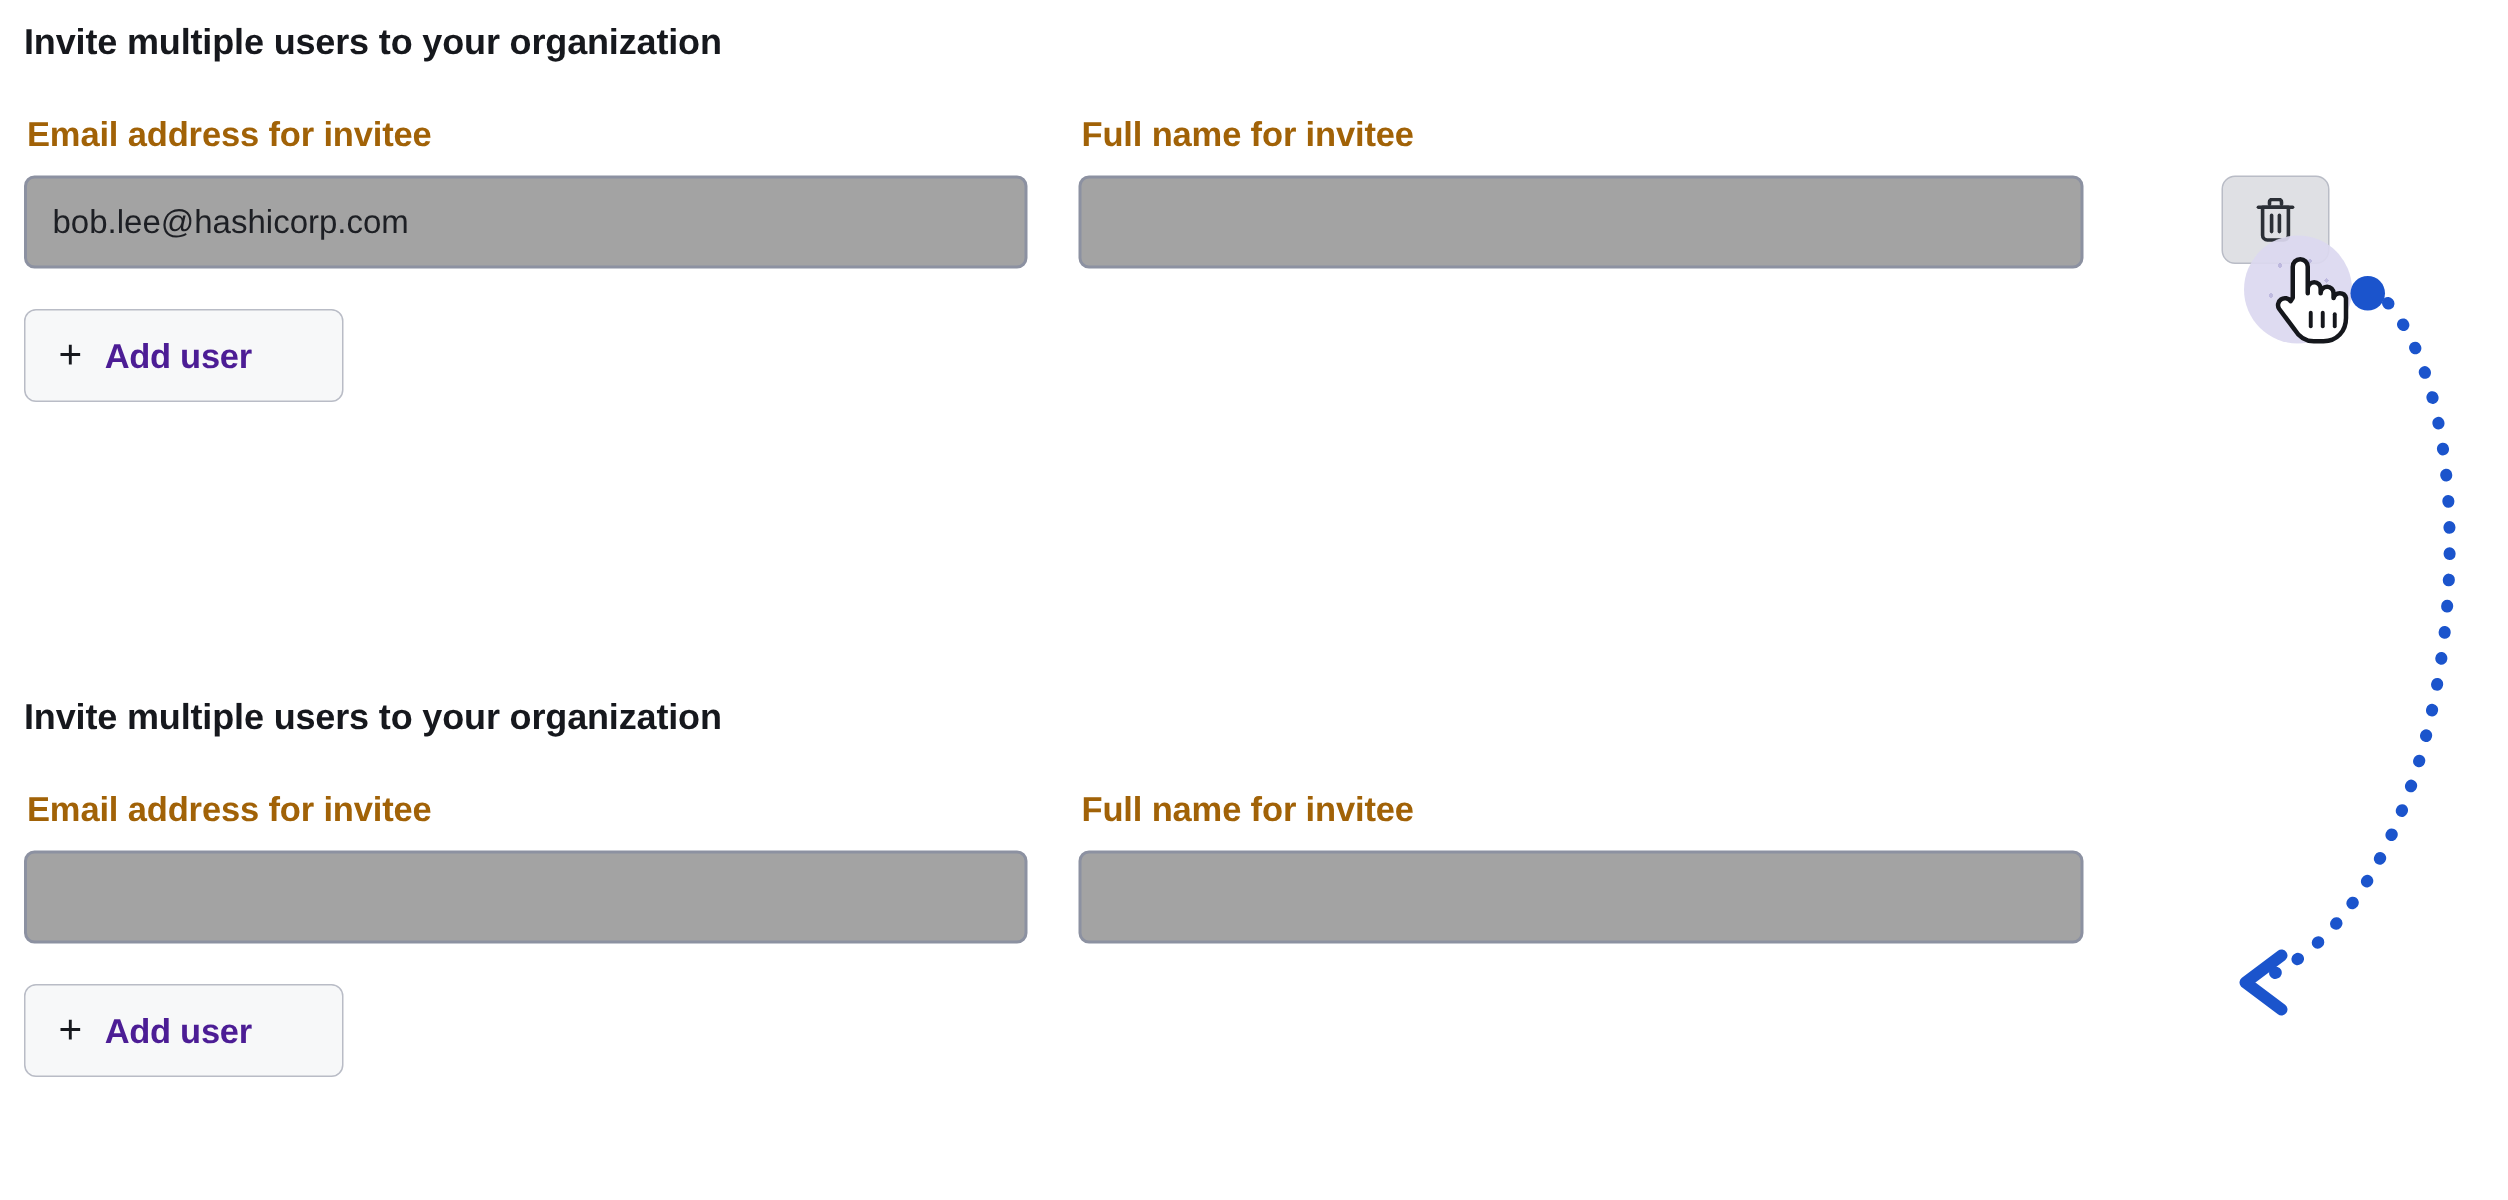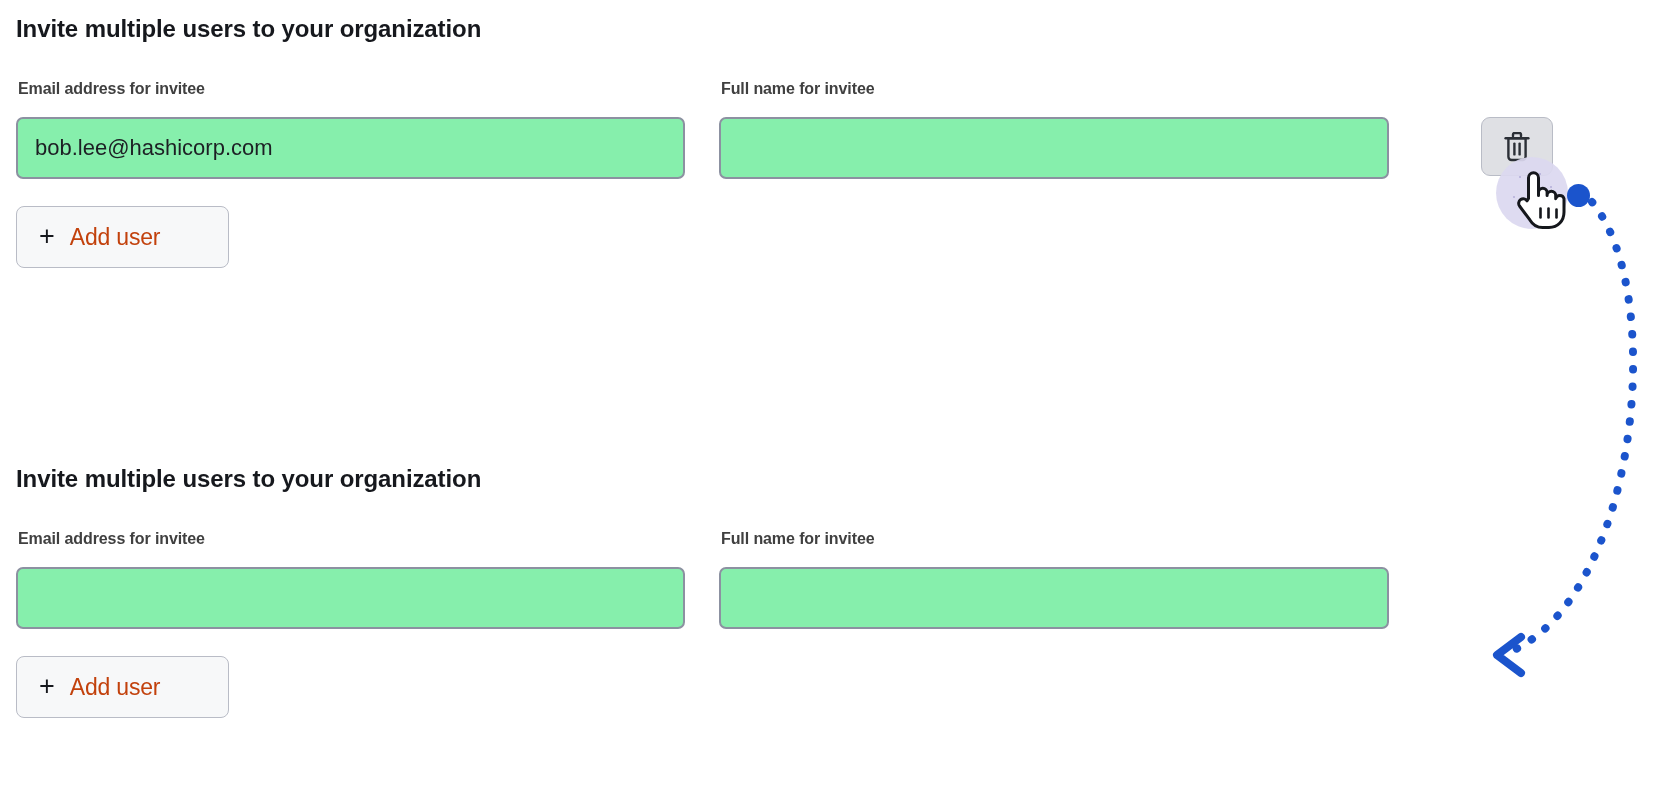--- a/index.html
+++ b/index.html
@@ -49,36 +49,36 @@
   }
 
   .field-group {
     display: flex;
     flex-direction: column;
   }
   .field-email  { width: 669px; }
   .field-name   { width: 670px; margin-left: 34px; }
 
   .field-label {
-    font-size: 16px;
+    font-size: 23px;
     font-weight: bold;
-    color: #404040;
+    color: #a16207;
     line-height: 28px;
     letter-spacing: -0.1px;
     margin: 0 0 14px 2px;
     white-space: nowrap;
   }
 
   .text-input {
     box-sizing: border-box;
     width: 100%;
     height: 62px;
     border: 2px solid #8c91a1;
     border-radius: 7px;
-    background: #86efac;
+    background: #a3a3a3;
     padding: 0 17px;
     font-family: "Liberation Sans", sans-serif;
     font-size: 22px;
     color: #1d1f24;
     outline: none;
   }
   .text-input::placeholder { color: #8c91a1; }
 
   
   .delete-button {
@@ -118,23 +118,24 @@
   .plus-glyph {
     font-size: 27px;
     line-height: 1;
     color: #16181d;
     font-weight: 400;
     position: relative;
     top: -1px;
   }
   .add-user-label {
     font-size: 23px;
-    color: #c2410c;
+    color: #4c1d95;
     letter-spacing: -0.2px;
     white-space: nowrap;
+    font-weight: bold;
   }
 
   
   .annotation-layer {
     position: absolute;
     inset: 0;
     pointer-events: none;
     width: 1672px;
     height: 800px;
   }

